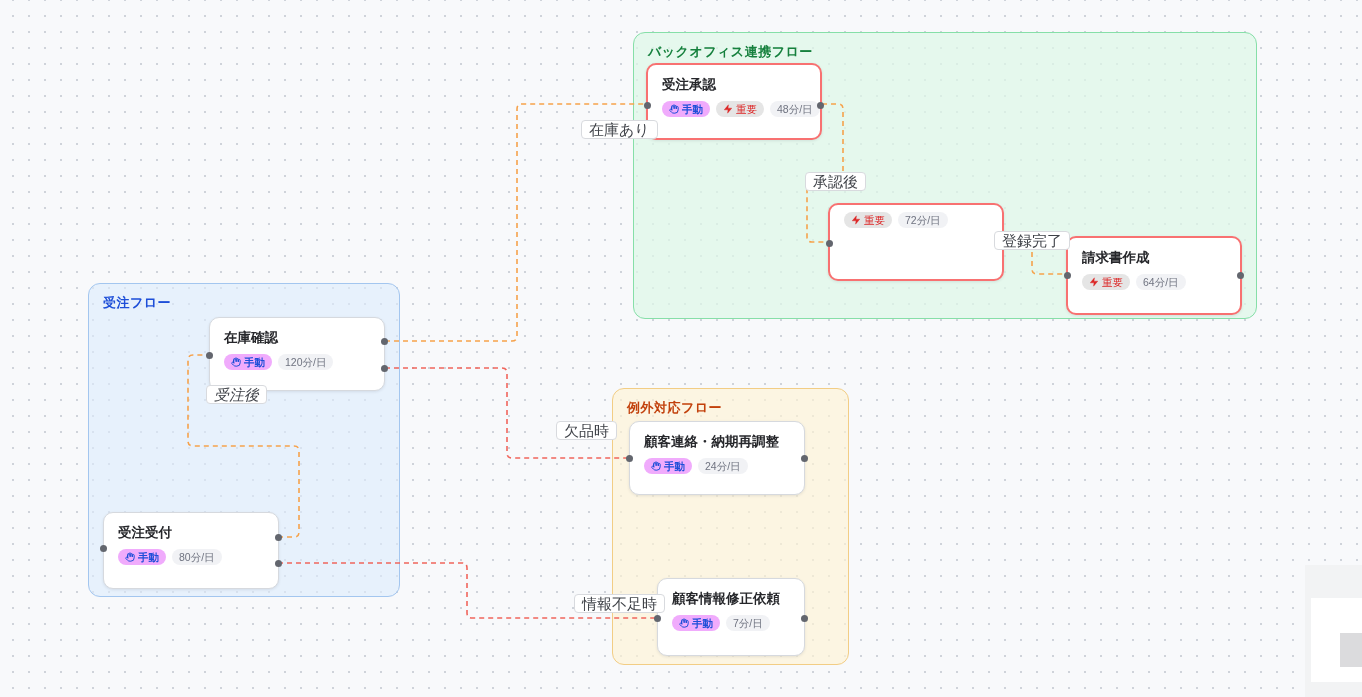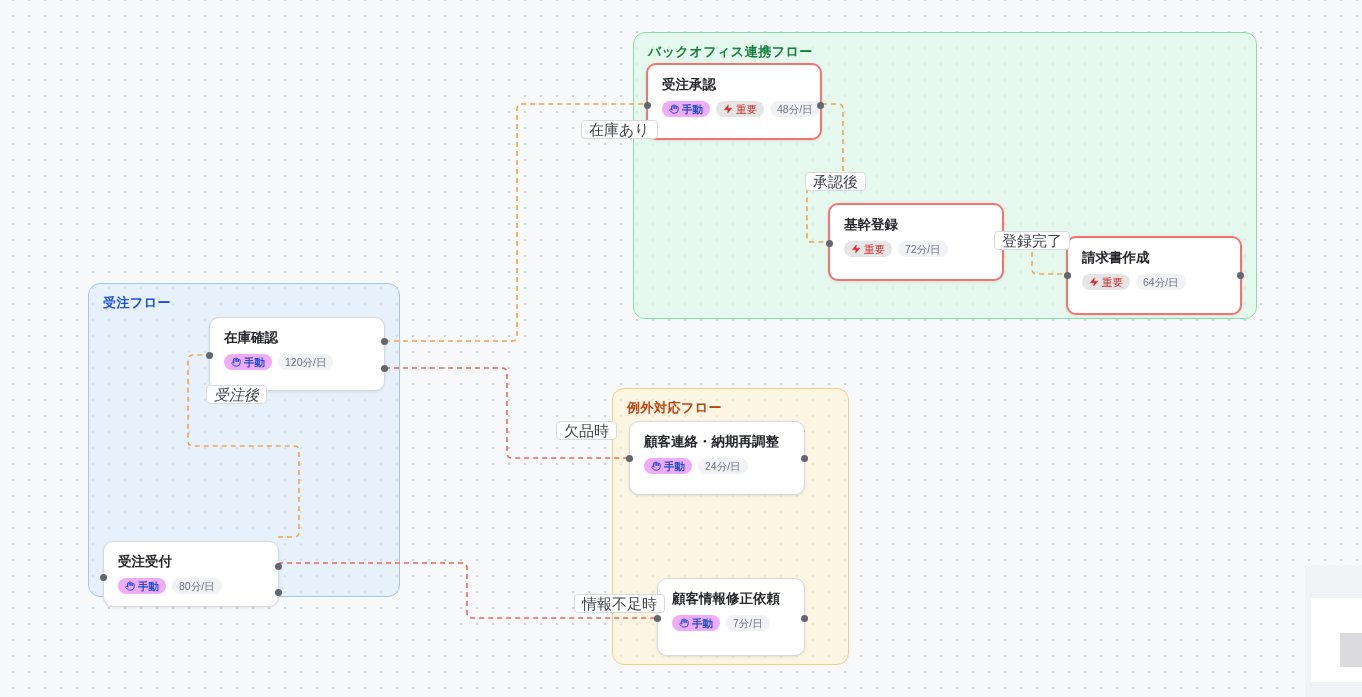--- a/index.html
+++ b/index.html
@@ -120,21 +120,20 @@
           </svg>
         <span>重要</span>
       </span>
       <span class="pill time">48分/日</span>
     </div>
     <span class="handle" style="left:-4px; top:37px;"></span>
     <span class="handle" style="right:-4px; top:37px;"></span>
   </div>
 
   <div class="node red" style="left:828px; top:203px; width:176px; height:78px;">
-    <div class="node-title">基幹登録</div>
     <div class="badge-row">
       <span class="pill important">
         <svg class="icon" width="10" height="10" viewBox="0 0 24 24" fill="#dc2626" stroke="#dc2626" stroke-width="1" stroke-linejoin="round">
             <polygon points="13 2 3 14 12 14 11 22 21 10 12 10 13 2"></polygon>
           </svg>
         <span>重要</span>
       </span>
       <span class="pill time">72分/日</span>
     </div>
     <span class="handle" style="left:-4px; top:35px;"></span>
@@ -168,21 +167,21 @@
           </svg>
         <span>手動</span>
       </span>
       <span class="pill time">120分/日</span>
     </div>
     <span class="handle" style="left:-4px; top:34px;"></span>
     <span class="handle" style="right:-4px; top:20px;"></span>
     <span class="handle" style="right:-4px; top:47px;"></span>
   </div>
 
-  <div class="node gray" style="left:103px; top:541px; width:176px; height:66px;">
+  <div class="node gray" style="left:103px; top:512px; width:176px; height:77px;">
     <div class="node-title">受注受付</div>
     <div class="badge-row">
       <span class="pill manual">
         <svg class="icon" width="10" height="10" viewBox="0 0 24 24" fill="none" stroke="#1d4ed8" stroke-width="2.4" stroke-linecap="round" stroke-linejoin="round">
             <path d="M18 11V6a2 2 0 0 0-4 0v5"></path>
             <path d="M14 10V4a2 2 0 0 0-4 0v2"></path>
             <path d="M10 10.5V6a2 2 0 0 0-4 0v8"></path>
             <path d="M18 8a2 2 0 1 1 4 0v6a8 8 0 0 1-8 8h-2c-2.8 0-4.5-.85-5.98-2.33l-3.7-3.7a2 2 0 0 1 2.83-2.83L8 14"></path>
           </svg>
         <span>手動</span>

